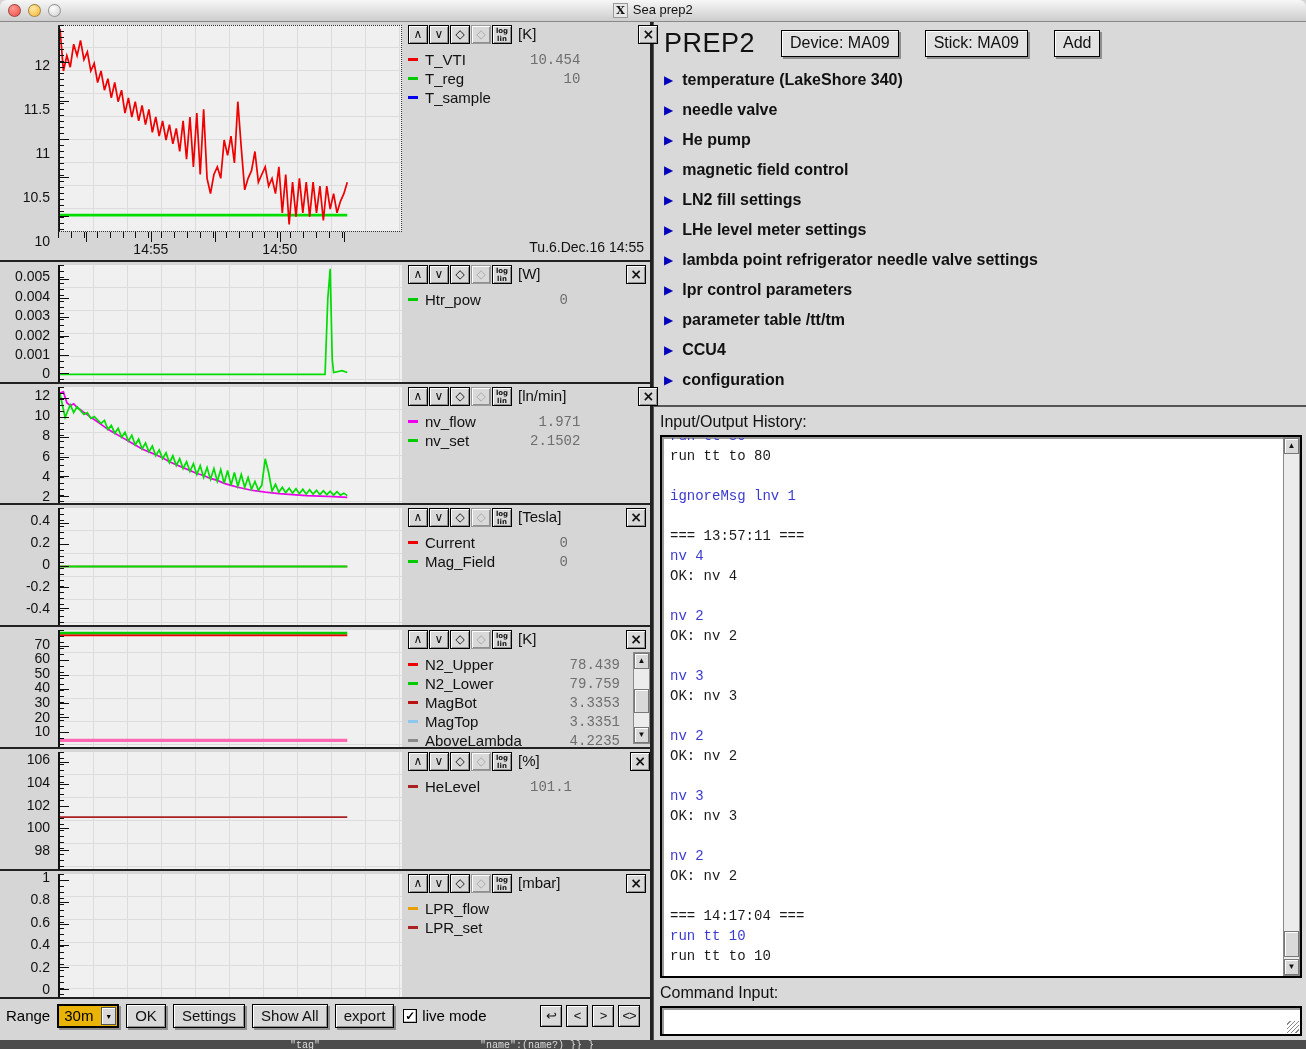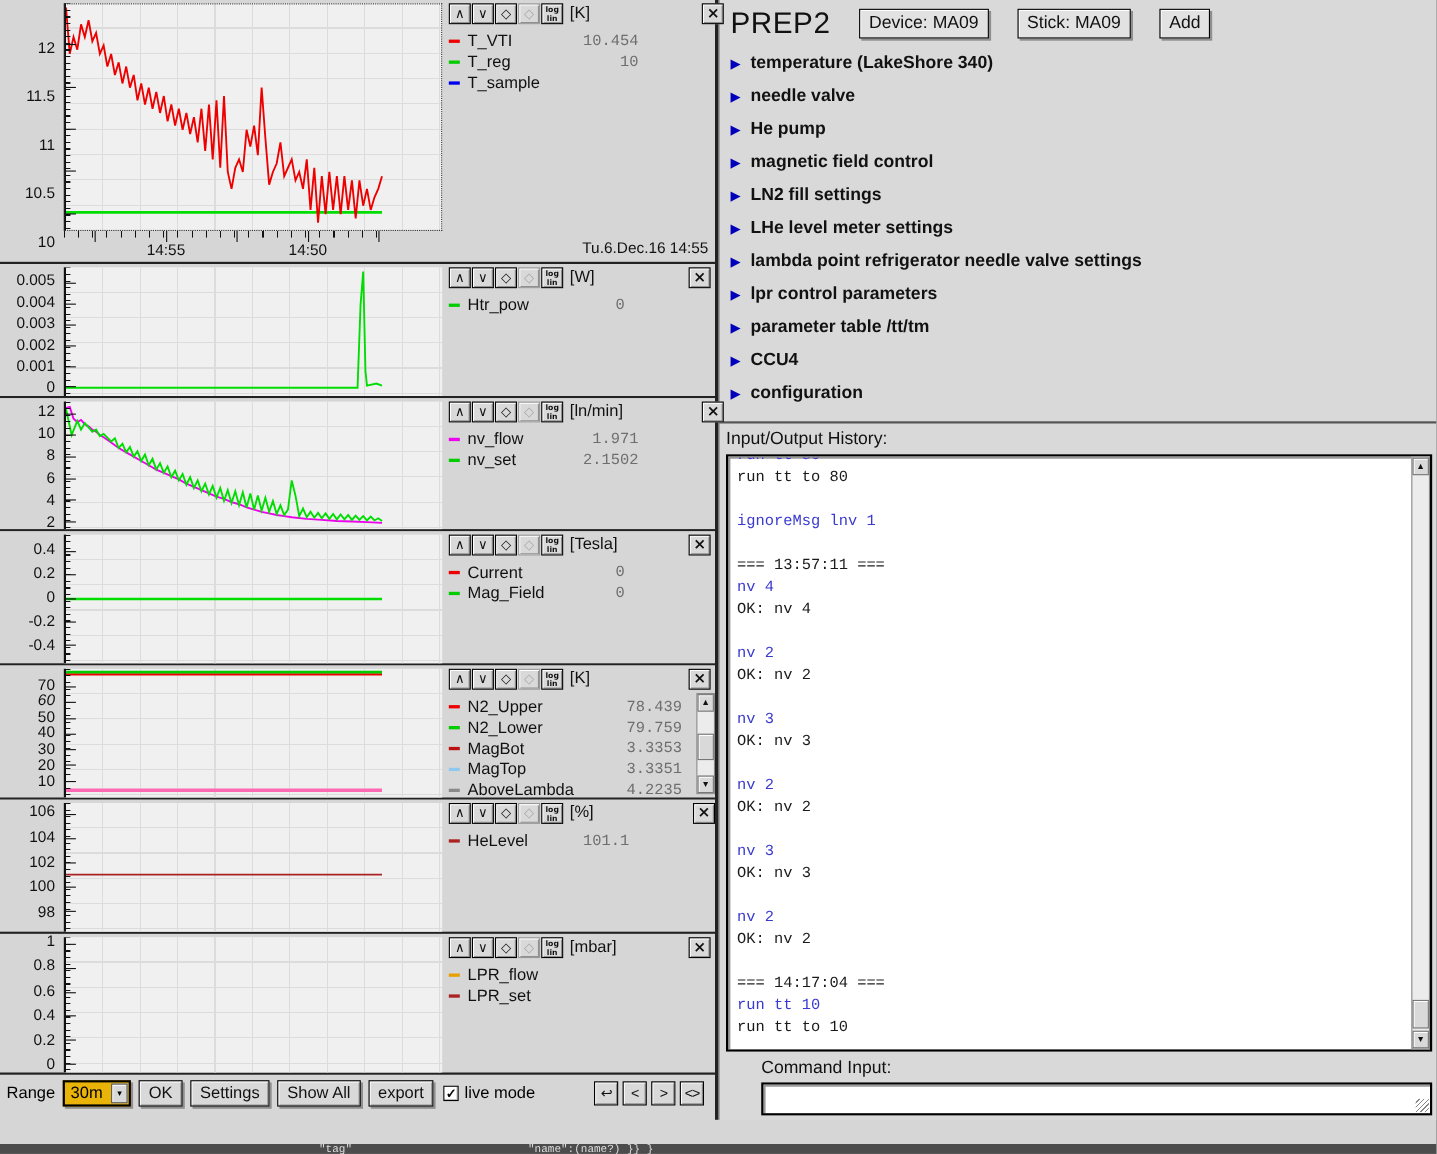--- a/index.html
+++ b/index.html
@@ -89,33 +89,39 @@
   .tree-label { font-size:16px; font-weight:bold; color:#111; }
 
   #io-section { flex:1; display:flex; flex-direction:column; margin-top:10px; border-top:2px solid #555; padding:6px 4px 4px 6px; min-height:0; }
   #io-label, #cmd-label { font-size:16px; color:#111; margin-bottom:4px; }
   #console { position:relative; flex:1; background:#fff; border:2px solid #000; box-shadow:inset 2px 2px 0 #999; overflow:hidden; min-height:0; }
   #console-inner { position:absolute; inset:1px 18px 1px 8px; overflow:hidden; }
   .hline { font-family:"Liberation Mono", monospace; font-size:14px; height:20px; white-space:pre; }
   .hline.cmd { color:#3a3ad0; }
   .hline.resp { color:#1a1a1a; }
   .hline.clip { margin-top:-10px; }
-  #cmd-row { flex:none; margin-top:6px;margin-left:32px; }
+  #cmd-row { flex:none; margin-top:6px; }
   #cmd-input { position:relative; height:30px; background:#fff; border:2px solid #000; box-shadow:inset 2px 2px 0 #999; }
   #cmd-grip { position:absolute; right:1px; bottom:1px; width:12px; height:12px;
     background:repeating-linear-gradient(135deg, transparent 0 2px, #888 2px 3px); }
 
   
   #backdrop { position:absolute; left:0; right:0; bottom:0; height:9px; background:#4c4c4c; overflow:hidden; }
   #backdrop span { position:absolute; top:0; font-family:"Liberation Mono", monospace; font-size:10px; color:#ddd; }
 </style>
 </head>
 <body>
 
 <div id="window">
+  <div id="titlebar">
+    <span class="tl red"></span>
+    <span class="tl yellow"></span>
+    <span class="tl gray"></span>
+    <div id="titletext"><span class="x11">X</span><span>Sea prep2</span></div>
+  </div>
 
   <div id="main">
     <div id="charts">
 
       <div class="chart-row tall" style="height: 240px;">
     <div class="gutter">
             <div class="ylab" style="top: 18.5185%;">12</div>
             <div class="ylab" style="top: 37.037%;">11.5</div>
             <div class="ylab" style="top: 55.5556%;">11</div>
             <div class="ylab" style="top: 74.0741%;">10.5</div>
@@ -319,21 +325,21 @@
     <span class="dash" style="background: rgb(0, 204, 0);"></span>
     <span class="lname">Mag_Field</span>
     <span class="lval">0</span>
   </div>
             </div>
     </div>
   </div>
         <div class="chart-row" style="height: 122px;">
     <div class="gutter">
             <div class="ylab" style="top: 14.6341%;">70</div>
-            <div class="ylab" style="top: 26.8293%; font-style: italic;">60</div>
+            <div class="ylab" style="top: 26.8293%;">60</div>
             <div class="ylab" style="top: 39.0244%;">50</div>
             <div class="ylab" style="top: 51.2195%;">40</div>
             <div class="ylab" style="top: 63.4146%;">30</div>
             <div class="ylab" style="top: 75.6098%;">20</div>
             <div class="ylab" style="top: 87.8049%;">10</div>
           </div>
     <div class="plotwrap">
       <div class="plot">
         <svg viewBox="0 0 100 100" preserveAspectRatio="none">
                 <polyline points="0,94.39 84,94.39" fill="none" stroke="#ff69b4" stroke-width="3.2" vector-effect="non-scaling-stroke"></polyline>

